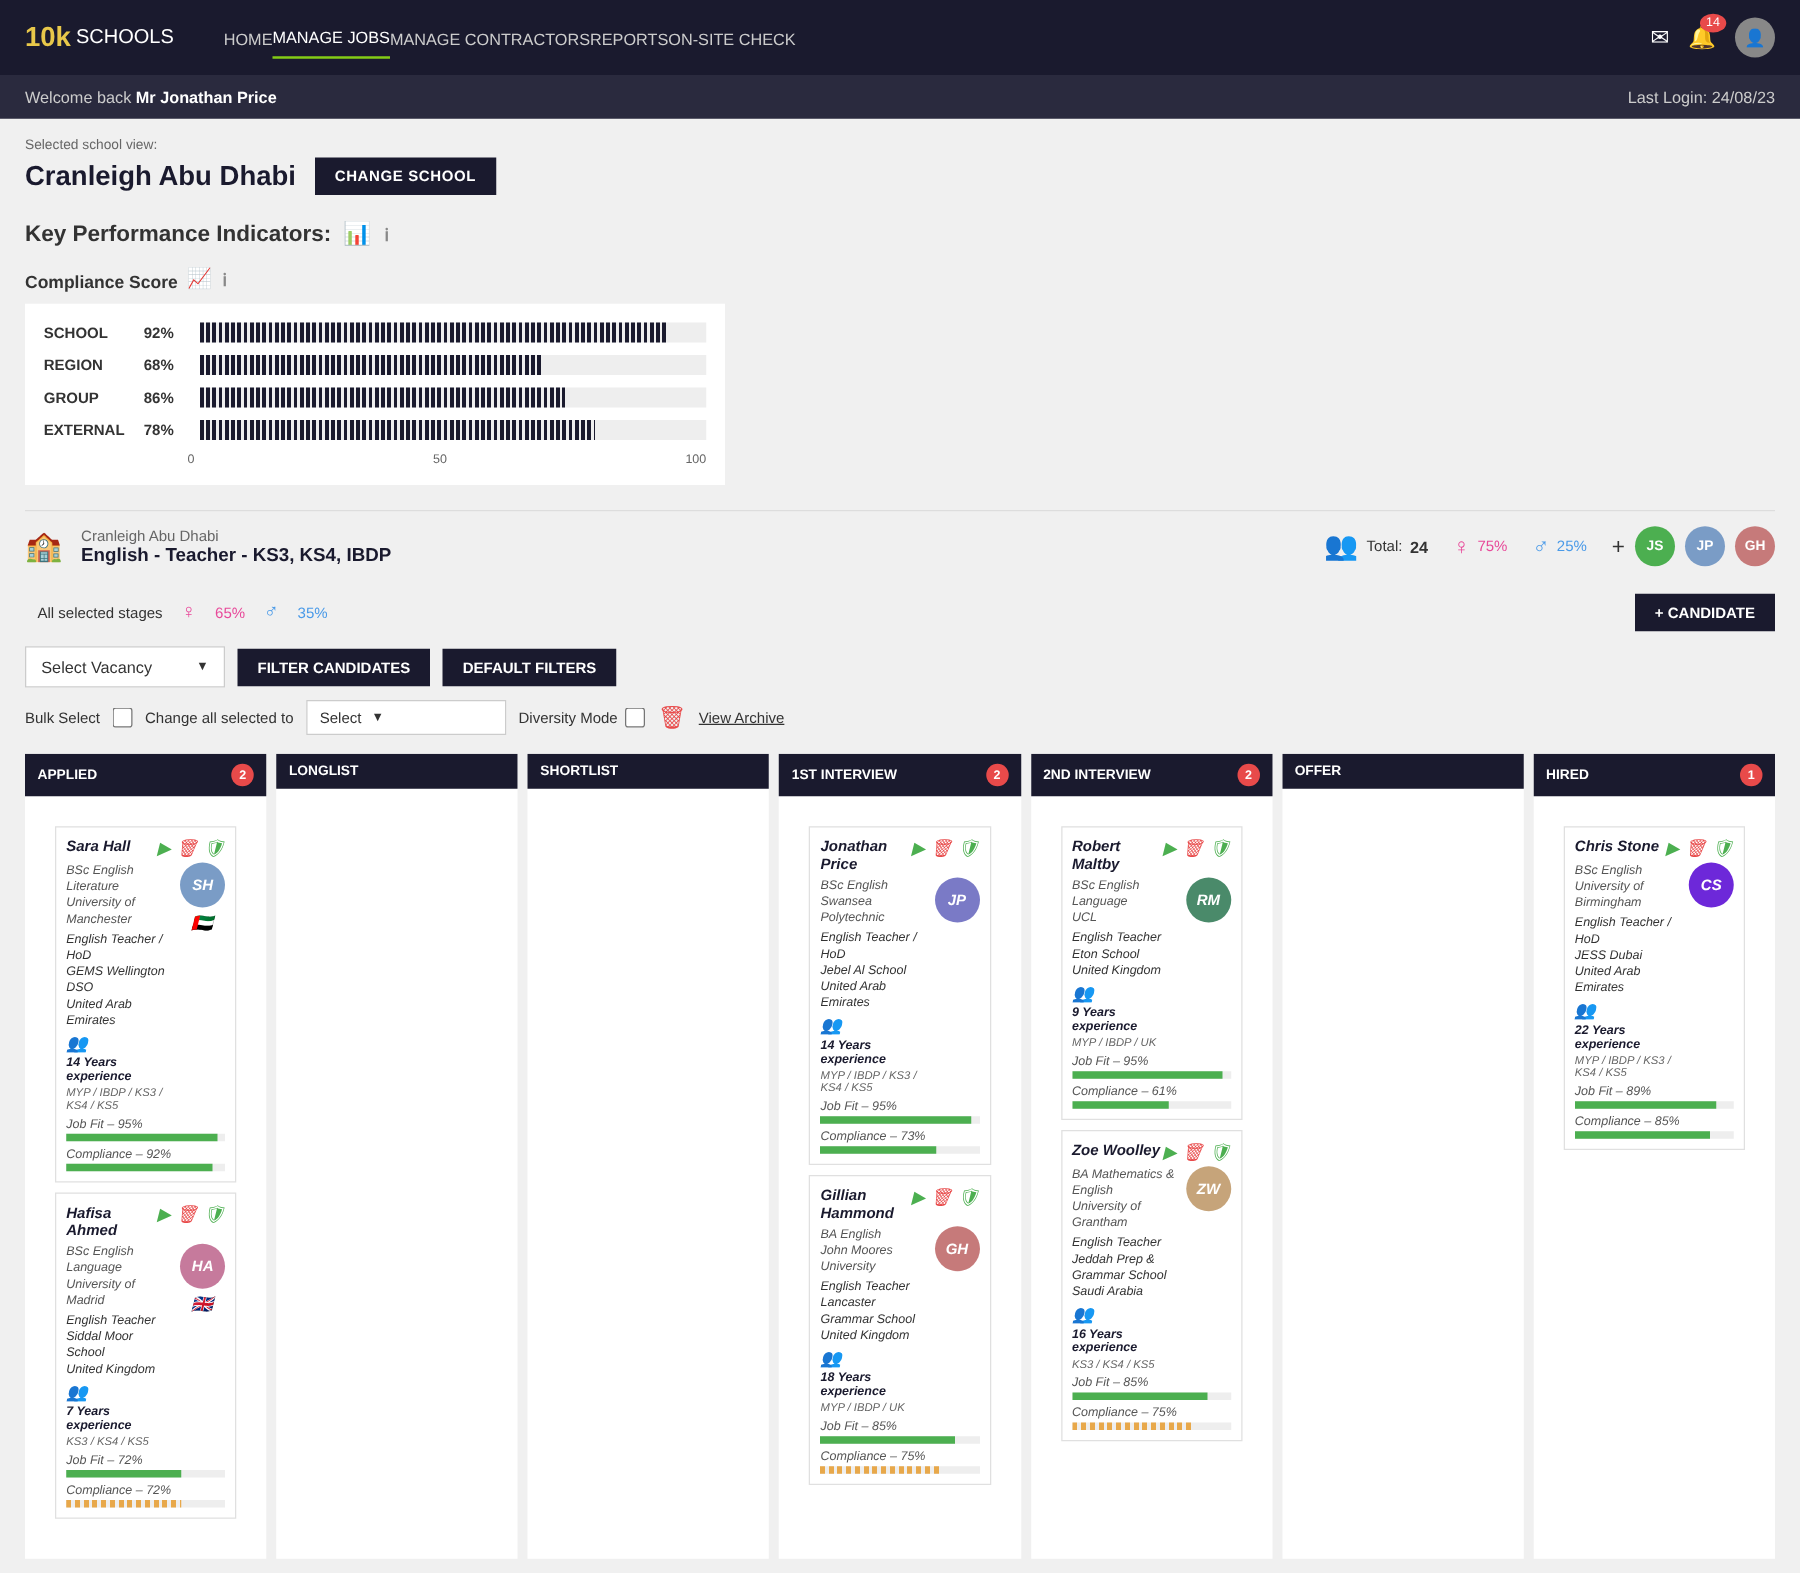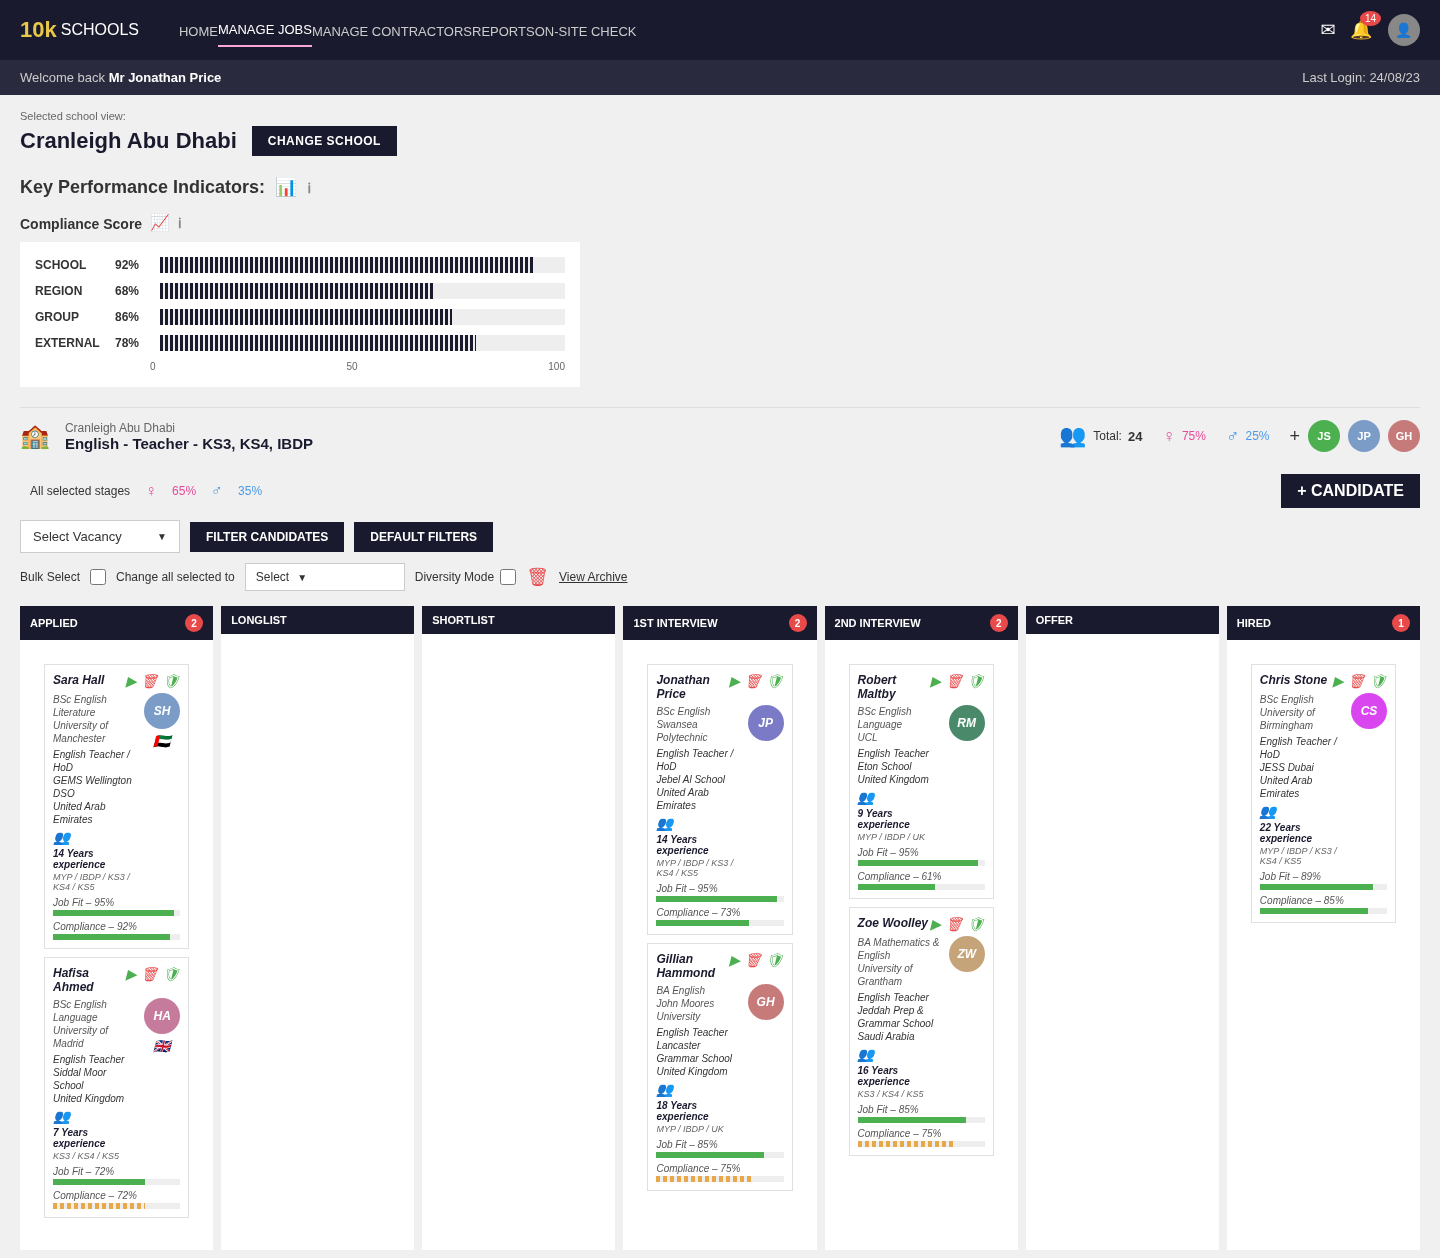--- a/index.html
+++ b/index.html
@@ -4,21 +4,21 @@
   <style>
     * { box-sizing: border-box; margin: 0; padding: 0; }
     body { font-family: Arial, sans-serif; font-size: 13px; background: #f0f0f0; color: #333; }
 
     
     nav { background: #1a1a2e; display: flex; align-items: center; padding: 0 20px; height: 60px; }
     .logo { color: white; font-weight: bold; font-size: 22px; margin-right: 40px; display: flex; align-items: center; gap: 4px; }
     .logo span { color: #e8c84a; }
     .nav-links { display: flex; flex: 1; align-items: flex-end; }
     .nav-link { color: #ccc; text-decoration: none; font-size: 13px; font-weight: 500; padding: 8px 0; cursor: pointer; }
-    .nav-link.active { color: white; border-bottom: 2px solid #f9a8d4; }
+    .nav-link.active { color: white; border-bottom: 2px solid #84cc16; }
     .nav-icons { display: flex; align-items: center; gap: 15px; }
     .nav-icon { color: white; font-size: 18px; cursor: pointer; position: relative; }
     .badge { background: #e84a4a; color: white; border-radius: 50%; font-size: 10px; padding: 2px 5px; position: absolute; top: -8px; right: -8px; }
     .avatar-circle { width: 32px; height: 32px; border-radius: 50%; background: #888; display: flex; align-items: center; justify-content: center; color: white; font-size: 14px; cursor: pointer; }
 
     
     .welcome-bar { background: #2a2a3e; color: #ccc; padding: 10px 20px; display: flex; justify-content: space-between; font-size: 13px; }
     .welcome-bar strong { color: #ffffff; }
 
     
@@ -96,21 +96,21 @@
     .progress-row { margin-top: 5px; }
     .progress-label { font-size: 10px; color: #555; display: flex; justify-content: space-between; }
     .progress-bar { height: 6px; background: #eee; margin-top: 2px; }
     .progress-fill { height: 100%; }
     .p-green { background: #4CAF50; }
     .p-orange { background: repeating-linear-gradient(90deg, #e8a84a 0px, #e8a84a 4px, transparent 4px, transparent 7px); }
     .card-flag { font-size: 14px; }
     .gender-icons { font-size: 14px; color: #888; margin-top: 3px; }
 
     
-    .add-cand-btn { background: #1a1a2e; color: white; border: none; padding: 8px 16px; font-size: 16px; font-weight: bold; cursor: pointer; white-space: nowrap; }
+    .add-cand-btn { background: #1a1a2e; color: white; border: none; padding: 8px 16px; font-size: 12px; font-weight: bold; cursor: pointer; white-space: nowrap; }
 
     
     footer { background: #1a1a2e; color: #aaa; padding: 12px 20px; font-size: 12px; display: flex; justify-content: space-between; align-items: center; margin-top: 20px; }
     .support-btn { background: #e8c84a; color: #1a1a2e; border: none; padding: 8px 20px; font-weight: bold; cursor: pointer; font-size: 13px; }
 
     .info-icon { color: #888; font-size: 14px; cursor: pointer; }
 
     .all-stages-row { display: flex; align-items: center; gap: 15px; font-size: 12px; }
   </style>
 </head>
@@ -565,21 +565,21 @@
       </div>
       <div class="card-body">
         <div class="card-info">
           <div class="card-degree">BSc English<br>University of Birmingham</div>
           <div class="card-role">English Teacher / HoD<br>JESS Dubai<br>United Arab Emirates</div>
           <div class="gender-icons">👥</div>
           <div class="card-exp">22 Years experience</div>
           <div class="card-tags">MYP / IBDP / KS3 / KS4 / KS5</div>
         </div>
         <div style="display:flex;flex-direction:column;align-items:center;gap:4px;">
-          <div class="card-avatar" style="background:#d946ef">CS</div>
+          <div class="card-avatar" style="background:#6d28d9">CS</div>
 
         </div>
       </div>
       <div class="progress-row">
         <div class="progress-label">
           <span>Job Fit – 89%</span>
         </div>
         <div class="progress-bar">
           <div class="progress-fill p-green" style="width:89%"></div>
         </div>

